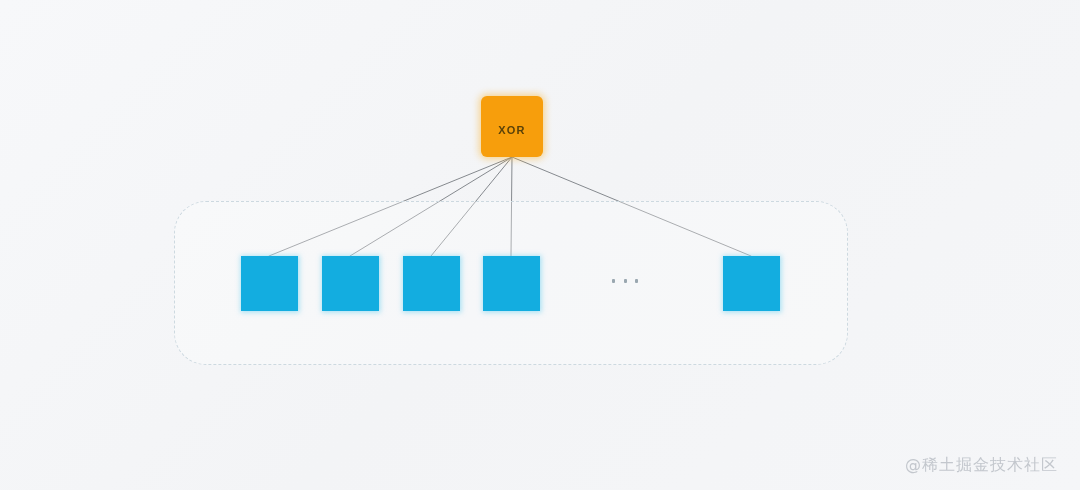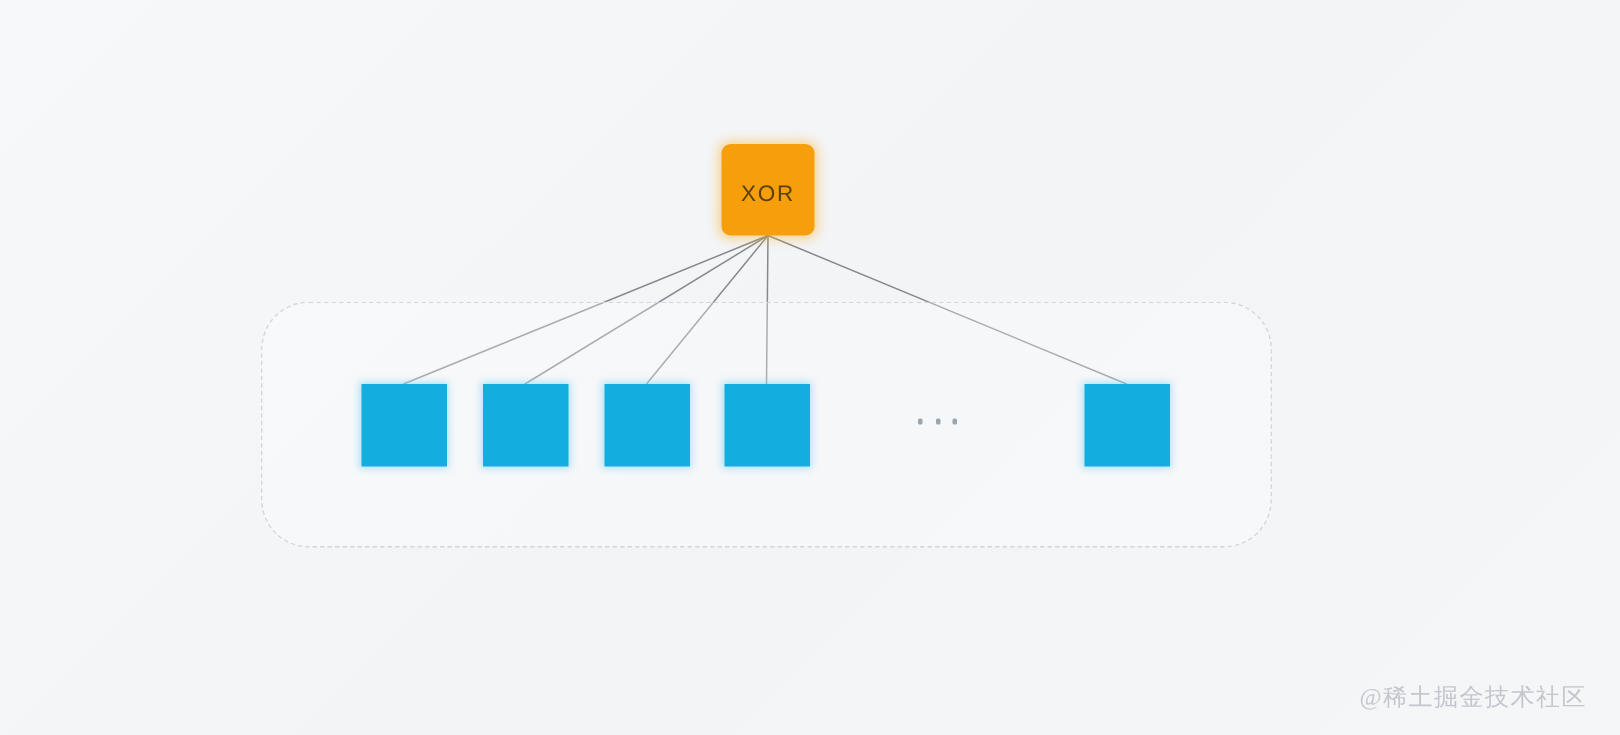--- a/index.html
+++ b/index.html
@@ -57,23 +57,23 @@
     background: #f79e0c;
     border-radius: 6px;
     box-shadow: 0 0 7px 2px rgba(247,176,40,0.48);
     display: flex;
     align-items: center;
     justify-content: center;
     box-sizing: border-box;
   }
   .xor-label {
     color: #5a4209;
-    font-size: 15px;
+    font-size: 11px;
     letter-spacing: 1.2px;
-    font-weight: 400;
+    font-weight: 700;
     margin-top: 6px;
     user-select: none;
   }
 
   
   .block {
     position: absolute;
     top: 256px;
     width: 57px;
     height: 55px;
@@ -141,15 +141,15 @@
   <div class="ellipsis" style="left: 612px; top: 276px;">
     <span style="background: rgb(154, 167, 176);"></span>
     <span style="background: rgb(154, 167, 176);"></span>
     <span style="background: rgb(154, 167, 176);"></span>
   </div>
 
   <div class="xor-node" style="left: 481px; top: 96px; width: 62px; height: 61px; background: rgb(247, 158, 12);">
     <span class="xor-label" style="color: rgb(90, 66, 9);">XOR</span>
   </div>
 
-  <div class="watermark" style="color: rgb(195, 199, 205); font-family: Liberation Serif, serif;">@稀土掘金技术社区</div>
+  <div class="watermark" style="color: rgb(195, 199, 205);">@稀土掘金技术社区</div>
 
 </div>
 
 </body></html>

